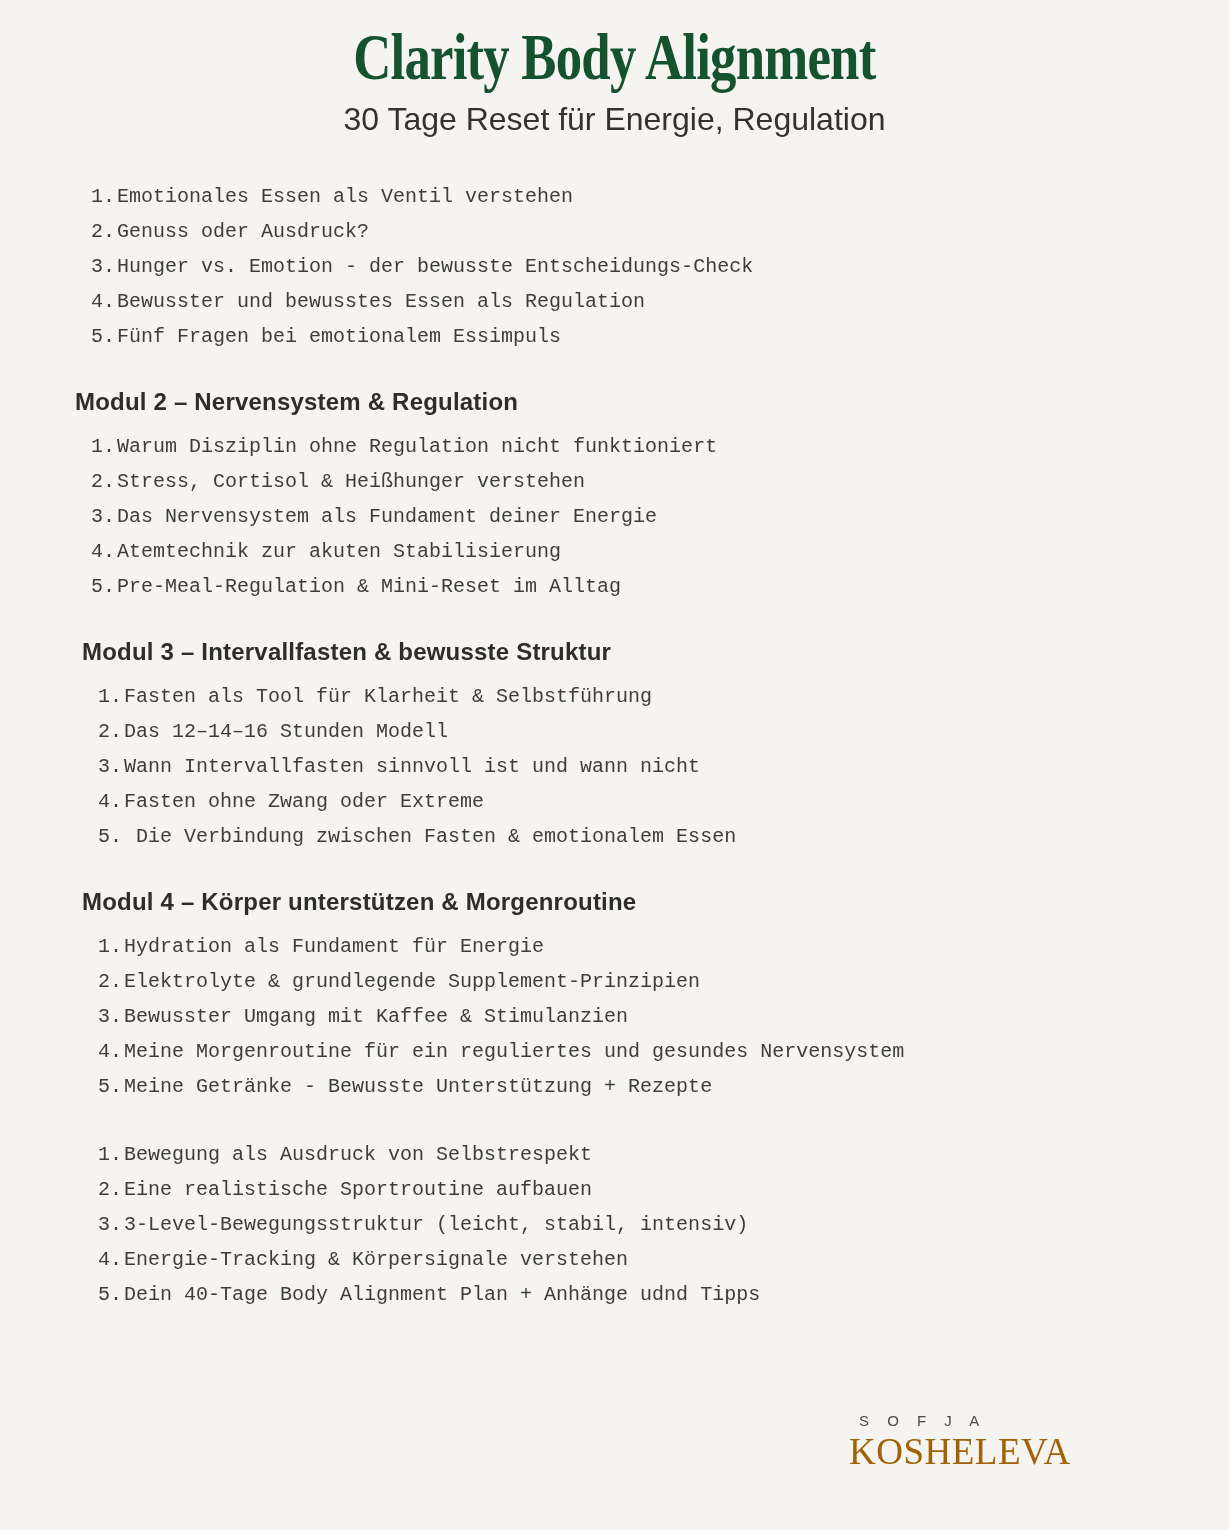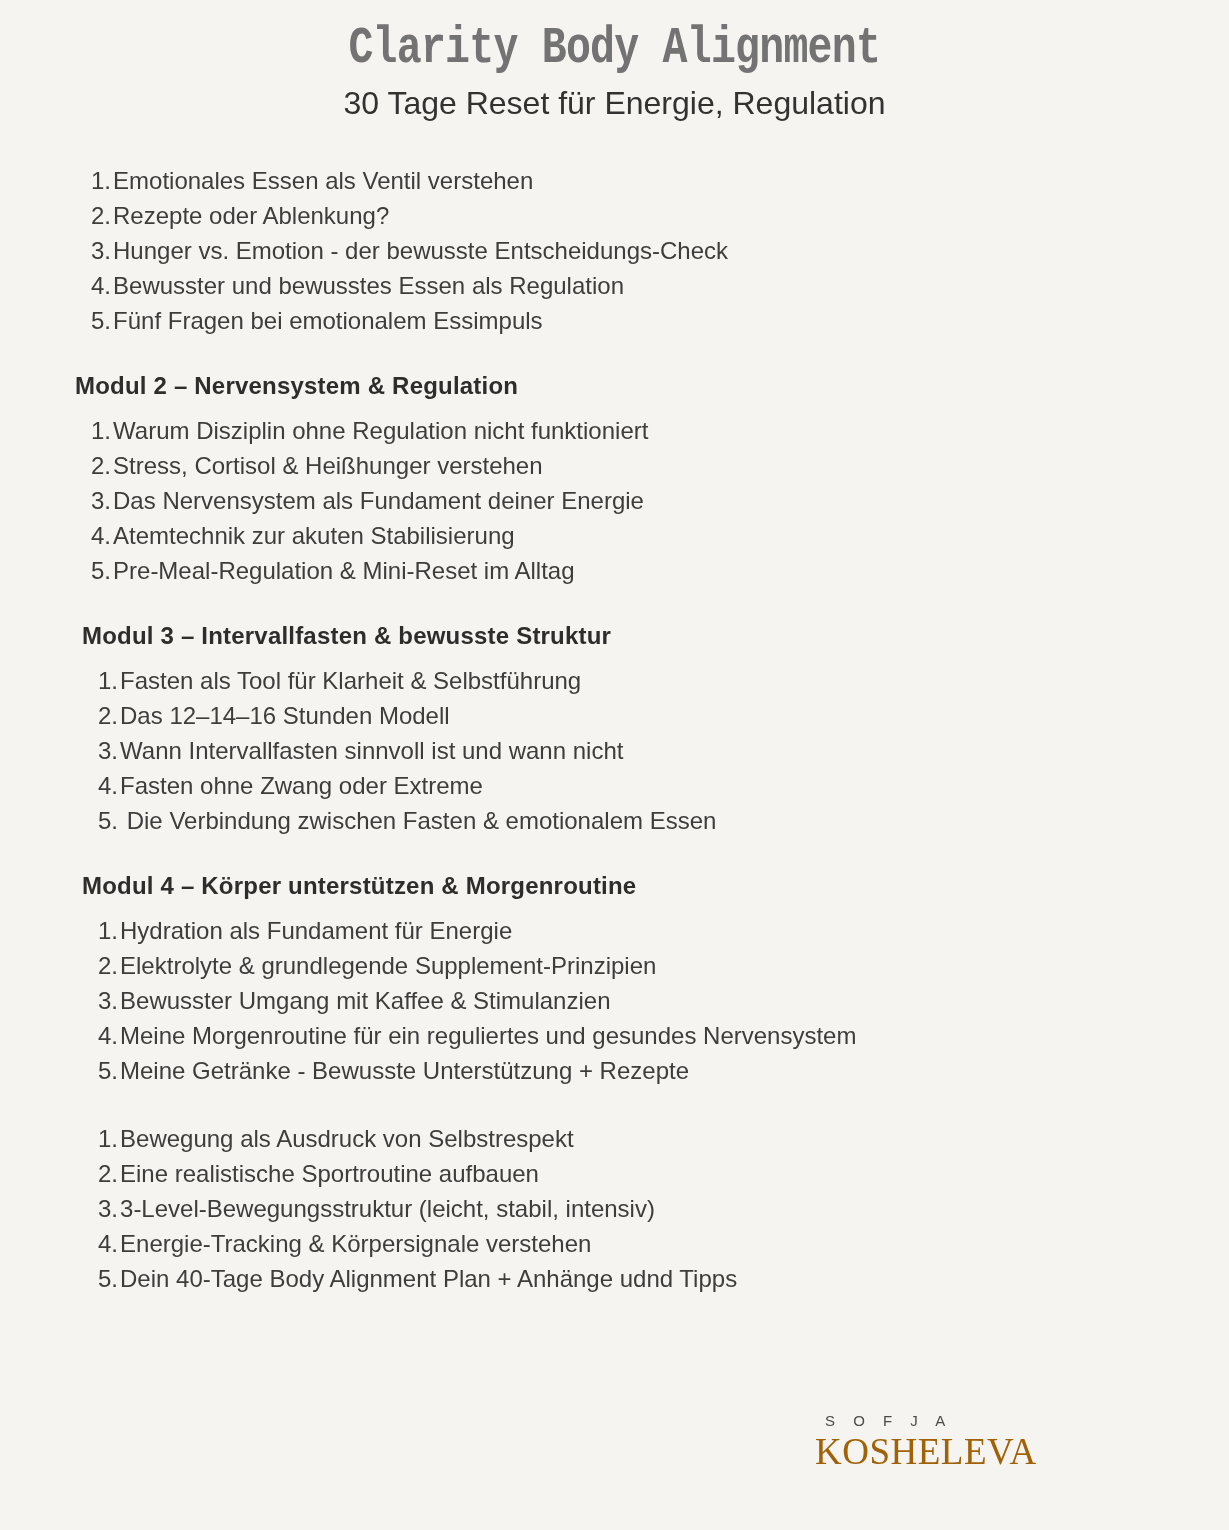--- a/index.html
+++ b/index.html
@@ -8,25 +8,25 @@
     position: relative;
     width: 1229px;
     height: 1530px;
     background: #f5f4f1;
     font-family: "Liberation Sans", sans-serif;
     color: #3e3d3c;
     overflow: hidden;
   }
   .doc-header { text-align: center; padding-top: 20px; }
   .title {
-    font-family: Liberation Mono, monospace;
+    font-family: Liberation Serif, serif;
     font-weight: 700;
-    font-size: 52px;
+    font-size: 66px;
     line-height: 1.12;
-    color: #737373;
+    color: #14532d;
     white-space: nowrap;
   }
   .title-inner {
     display: inline-block;
     transform: scaleX(0.80);
     transform-origin: 50% 50%;
     letter-spacing: -1px;
   }
   .subtitle {
     margin-top: 3px;
@@ -45,30 +45,31 @@
     line-height: 29px;
     margin-bottom: 13px;
   }
   .module-items {
     list-style: none;
     counter-reset: li;
     padding-left: 16px;
   }
   .module-item {
     counter-increment: li;
-    font-size: 24px;
+    font-size: 20px;
     line-height: 35px;
     color: #3e3d3c;
+    font-family: Liberation Mono, monospace;
   }
   .module-item::before {
     content: counter(li) ".";
     margin-right: 2px;
   }
   .item-text { white-space: pre-wrap; }
-  .logo { position: absolute; left: 815px; top: 1412px; }
+  .logo { position: absolute; left: 849px; top: 1412px; }
   .logo-first {
     font-family: "Liberation Sans", sans-serif;
     font-size: 15px;
     letter-spacing: 7px;
     color: #4b4a48;
     margin-left: 10px;
   }
   .logo-last {
     font-family: Liberation Serif, serif;
     font-size: 37px;
@@ -87,21 +88,21 @@
     <p class="subtitle">
       <span>30 Tage Reset für Energie, Regulation</span><br>
     </p>
   </header>
 
   <main class="modules">
   <section class="module">
     <ol class="module-items">
 
     <li class="module-item"><span class="item-text">Emotionales Essen als Ventil verstehen</span></li>
-          <li class="module-item"><span class="item-text">Rezepte oder Ablenkung?</span></li>
+          <li class="module-item"><span class="item-text">Genuss oder Ausdruck?</span></li>
           <li class="module-item"><span class="item-text">Hunger vs. Emotion - der bewusste Entscheidungs-Check</span></li>
           <li class="module-item"><span class="item-text">Bewusster und bewusstes Essen als Regulation</span></li>
           <li class="module-item"><span class="item-text">Fünf Fragen bei emotionalem Essimpuls</span></li>
         </ol>
   </section>
 
   <section class="module">
     <h2 class="module-title">Modul 2 – Nervensystem &amp; Regulation</h2>
     <ol class="module-items">
 

